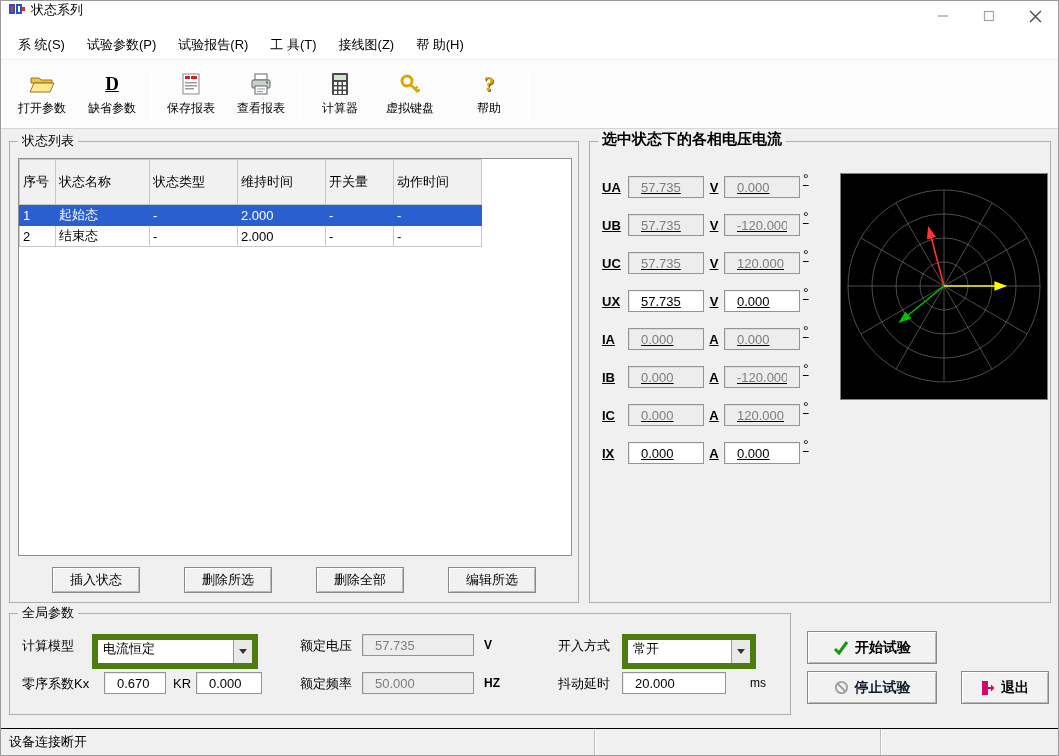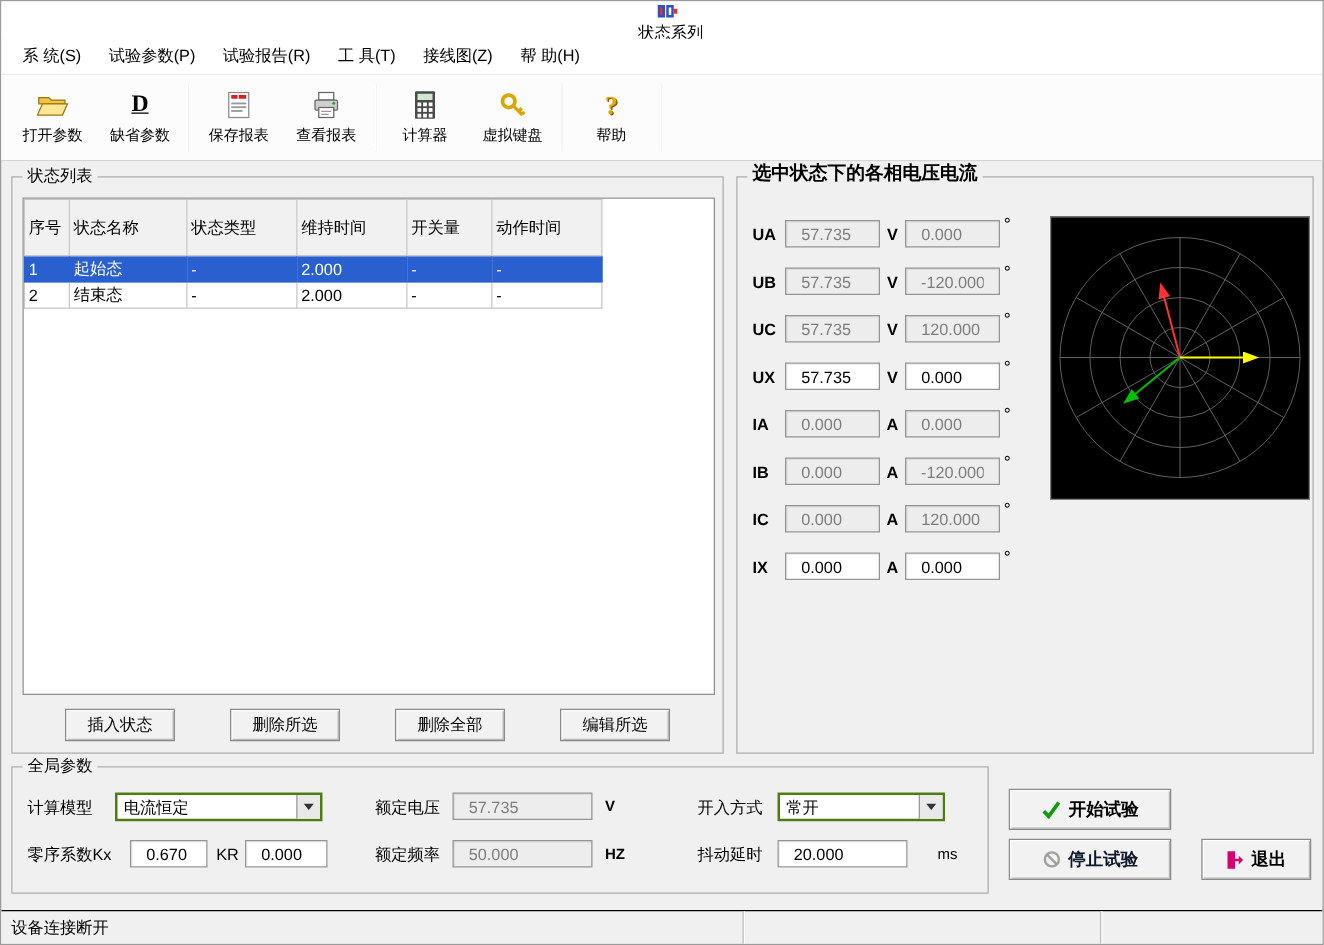--- a/index.html
+++ b/index.html
@@ -8,21 +8,21 @@
     font-family: "Liberation Sans", "DejaVu Sans", sans-serif;
     font-size: 13px;
     background: #f0f0f0;
     border: 1px solid #9b9b9b;
     position: relative;
     overflow: hidden;
     color: #000;
   }
   
   .titlebar { position:absolute; top:0; left:0; right:0; height:30px; background:#ffffff;
-              display:flex; align-items:center; padding-left:8px;flex-direction:column; }
+              display:flex; padding-left:8px; }
   .title-text { margin-left:6px; font-size:13px; }
   .win-controls { margin-left:auto; display:flex; height:100%; }
   .win-btn { width:46px; height:100%; display:flex; align-items:center; justify-content:center; }
   
   .menubar { position:absolute; top:30px; left:0; right:0; height:28px; background:#ffffff;
              display:flex; align-items:center; padding-left:6px; }
   .menu-item { padding:4px 11px; cursor:default; }
   
   .toolbar { position:absolute; top:58px; left:0; right:0; height:70px; background:#fcfcfc;
              border-top:1px solid #ececec; border-bottom:1px solid #d5d5d5;
@@ -52,29 +52,29 @@
          box-shadow: inset 1px 1px 0 #ffffff, inset -1px -1px 0 #b8b8b8;
          font-size:13px; display:inline-flex; align-items:center; justify-content:center;
          gap:6px; font-family:inherit; cursor:default; }
   .btn-big { height:33px; font-weight:bold; font-size:14px; }
   .btn-disabled { color:#0f172a; }
   
   .edit { border:1px solid #949494; height:22px; font-size:13px; padding:0 12px;
           font-family:inherit; background:#fff; color:#000;
           box-shadow: inset 1px 1px 0 rgba(0,0,0,0.07); }
   .edit.ro { background:#ededed; color:#7d7d7d; }
-  .combo { display:inline-flex; border:2px solid #4d7c0f; background:#fff; height:23px;
-           align-items:center; }
+  .combo { display:inline-flex; border:6px solid #4d7c0f; background:#fff; height:35px;
+           }
   .combo .txt { flex:1; padding:0 5px; }
   .combo .dd { width:19px; height:100%; background:#e9e9e9; border-left:1px solid #9a9a9a;
                display:flex; align-items:center; justify-content:center; }
   .arrow-down { width:0; height:0; border-left:4px solid transparent; border-right:4px solid transparent;
                 border-top:5px solid #333; }
   
-  .ph-col { position:absolute; left:12px; top:34px; display:flex; flex-direction:column; gap:16px; }
+  .ph-col { position:absolute; left:12px; top:34px; display:flex; flex-direction:column; gap:16px;text-decoration:underline; }
   .ph-row { display:flex; align-items:center; height:22px; }
   .ph-label { width:26px; font-weight:bold; }
   .ph-val, .ph-ang { width:76px; }
   .ph-unit { width:20px; text-align:center; font-weight:bold; }
   .ph-deg { margin-left:3px; align-self:flex-start; margin-top:-5px; font-size:14px; }
   .phasor-box { position:absolute; left:250px; top:31px; width:208px; height:227px;
                 background:#000; border:1px solid #808080; }
   
   .gp-label { position:absolute; line-height:23px; }
   .gp-unit { position:absolute; line-height:23px; font-weight:bold; font-size:12px; }

